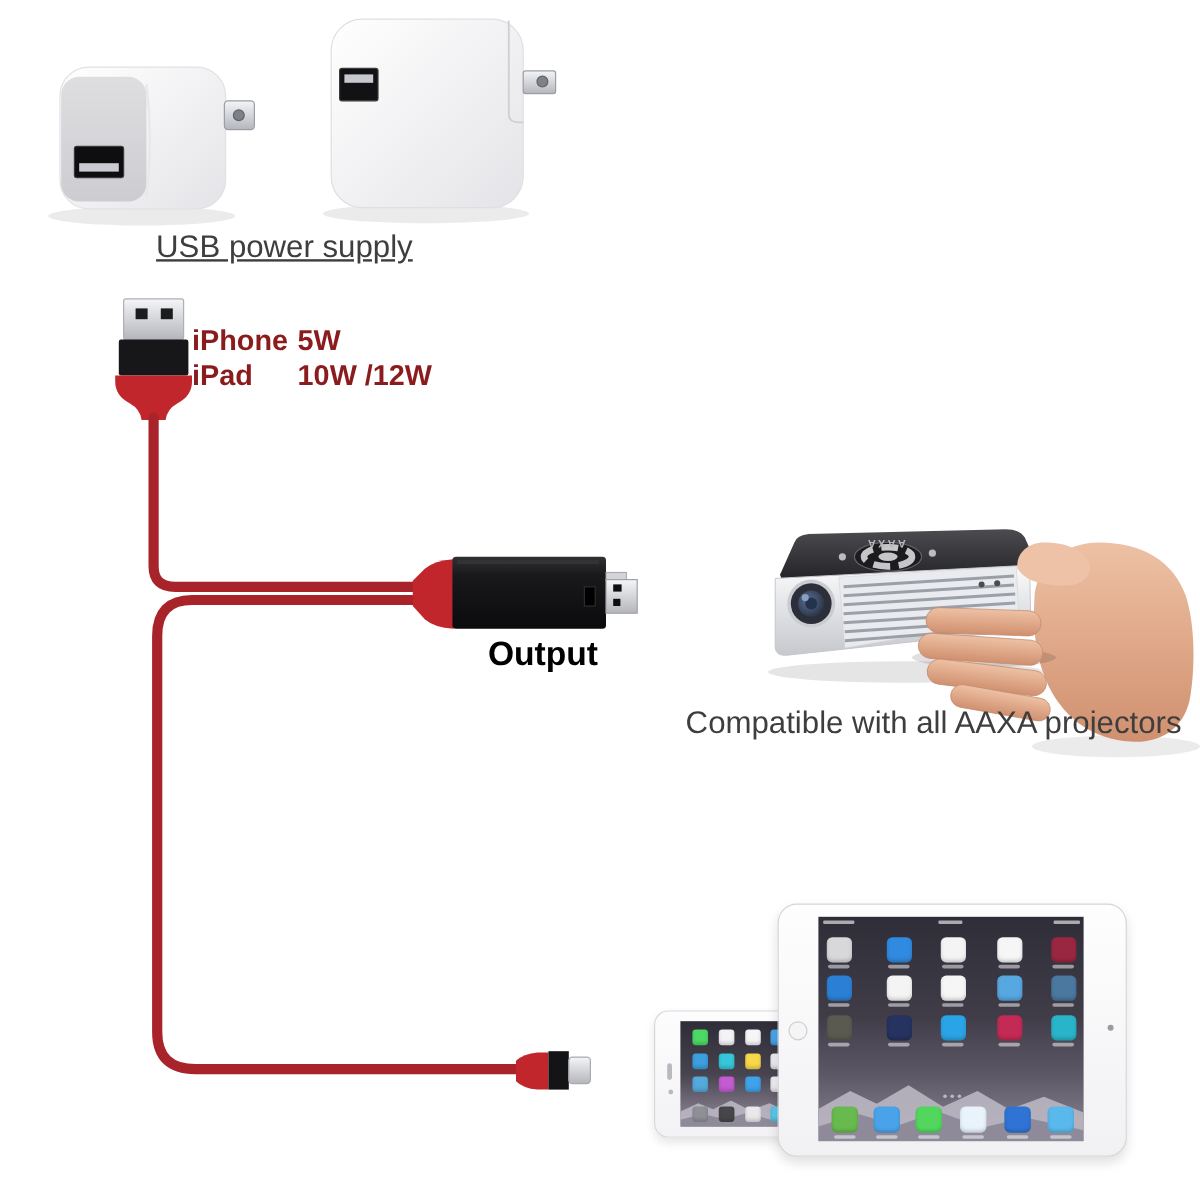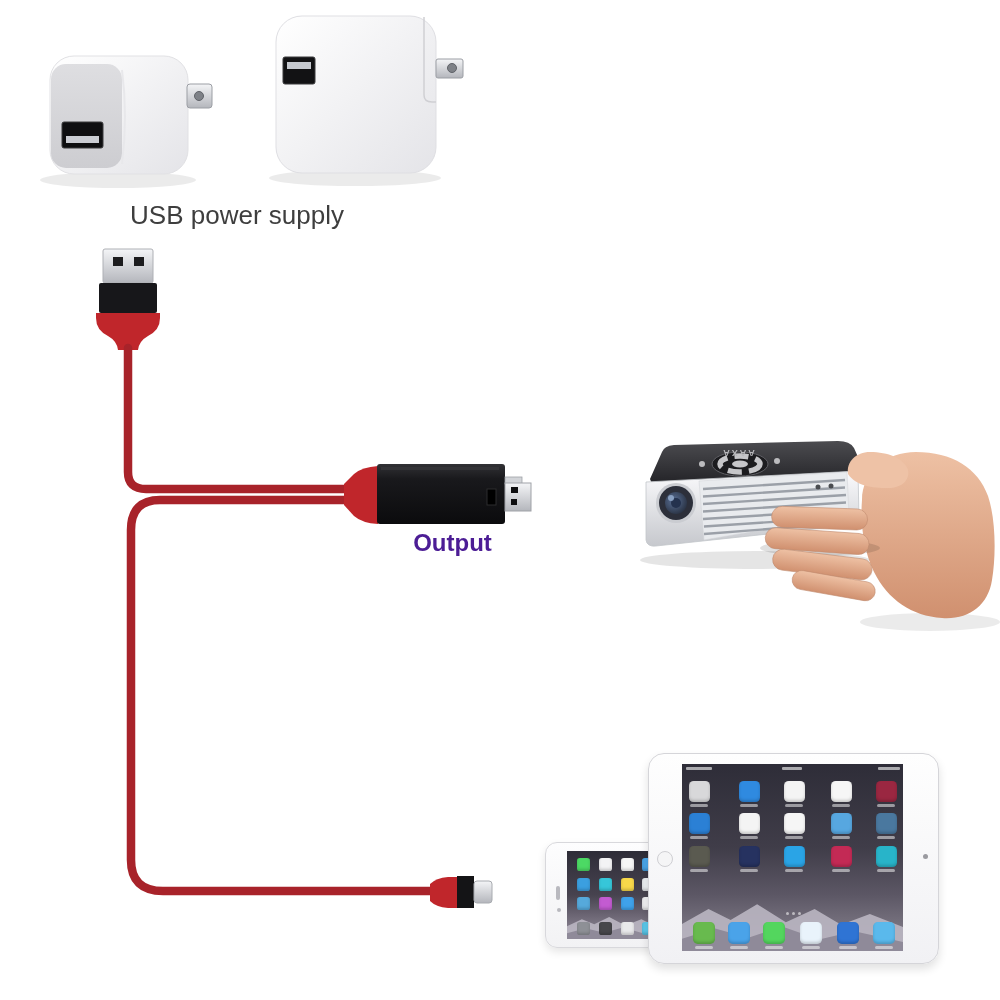--- a/index.html
+++ b/index.html
@@ -2,27 +2,27 @@
 <html><head>
 <meta charset="utf-8">
 <style>
   html,body{margin:0;padding:0;background:#fff;}
   #stage{position:relative;width:1000px;height:1000px;background:#ffffff;overflow:hidden;
          font-family:"Liberation Sans",sans-serif;}
   #scene{position:absolute;left:0;top:0;z-index:0;}
 
   .label{position:absolute;z-index:5;text-align:center;color:#3e3e3e;}
   .gray-label{font-size:26px;letter-spacing:0;}
-  .red-label{font-size:24px;font-weight:bold;color:#4c1d95;}
+  .red-label{font-size:28px;font-weight:bold;color:#000000;}
 
   #power-table{position:absolute;left:160px;top:270px;z-index:5;display:grid;
                grid-template-columns:88px auto;line-height:29px;
                font-size:24px;font-weight:bold;color:#8b1c1e;}
 
-  #lbl-power{left:87px;top:200px;width:300px;}
+  #lbl-power{left:87px;top:190px;width:300px;text-decoration:underline;}
   #lbl-output{left:365px;top:529px;width:175px;}
   #lbl-input{left:310px;top:903px;width:145px;}
   #lbl-compat{left:556px;top:587px;width:444px;}
   #lbl-devices{left:591px;top:971px;width:300px;font-size:22px;}
 
   #aaxa-logo{position:absolute;left:712px;top:448px;width:52px;z-index:4;text-align:center;
              font-size:9px;font-weight:bold;letter-spacing:2px;color:#b9b9bc;
              transform:rotate(180deg);}
 
   
@@ -283,18 +283,25 @@
         <div class="app-label" style="left: 120px; top: 182px;"></div>
         <div class="app" style="left: 155px; top: 158px; width: 22px; height: 22px; background: rgb(47, 116, 212);"></div>
         <div class="app-label" style="left: 157px; top: 182px;"></div>
         <div class="app" style="left: 191px; top: 158px; width: 22px; height: 22px; background: rgb(90, 185, 236);"></div>
         <div class="app-label" style="left: 193px; top: 182px;"></div>
       </div>
 </div>
 
 <div class="label gray-label" id="lbl-power">USB power supply</div>
 
+<div id="power-table">
+  <span>iPhone</span>
+  <span>5W</span>
+  <span>iPad</span>
+  <span>10W /12W</span>
+</div>
 
 <div class="label red-label" id="lbl-output">Output</div>
+<div class="label gray-label" id="lbl-compat">Compatible with all AAXA projectors</div>
 
 <span id="aaxa-logo">AAXA</span>
 
 </div>
 
 </body></html>

